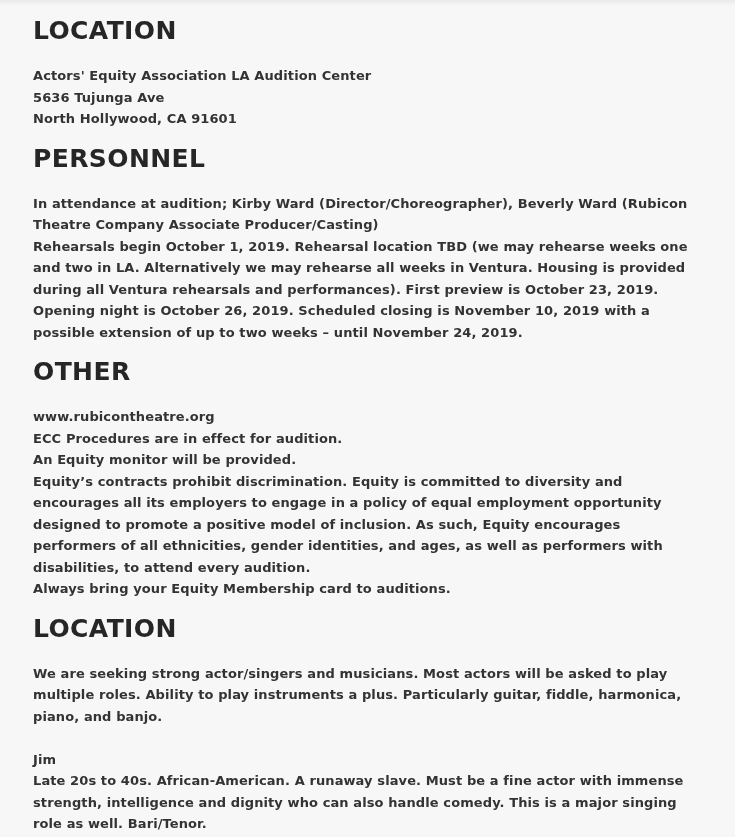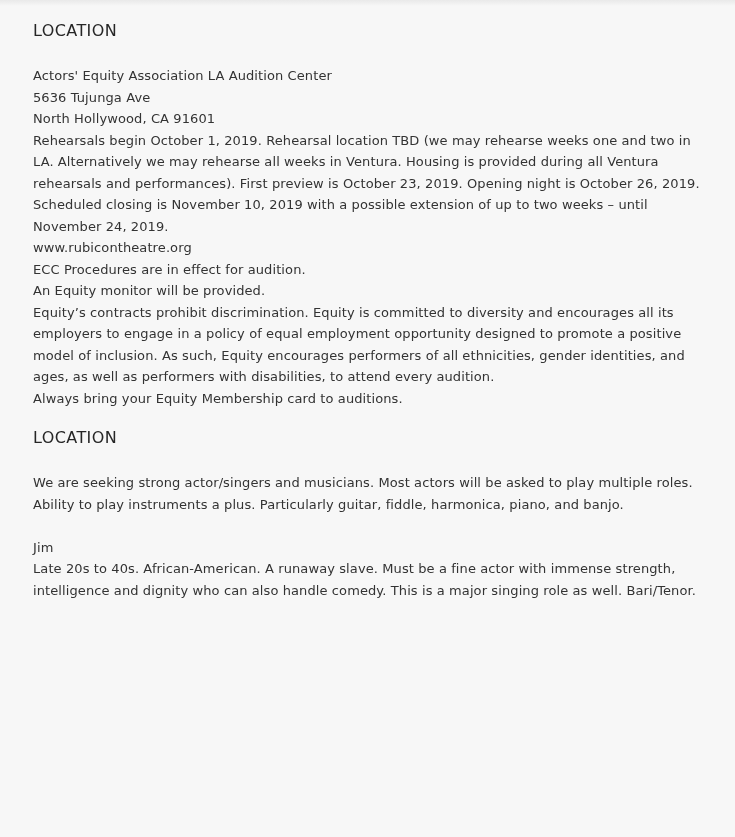--- a/index.html
+++ b/index.html
@@ -22,54 +22,60 @@
     top:0;left:0;right:0;height:6px;
     background:linear-gradient(#e9e9e9,rgba(247,247,247,0));
     pointer-events:none;
   }
   .page{
     box-sizing:border-box;
     width:735px;
     padding:19px 31px 10px 33px;
   }
   h2{
-    font-size:16px;
+    font-size:25px;
     line-height:23px;
-    font-weight:normal;
+    font-weight:bold;
     letter-spacing:0.4px;
     color:var(--heading);
     margin:17px 0 23px 0;
   }
   section:first-of-type h2{margin-top:0;}
   .body-text{
     font-size:13px;
     line-height:21.5px;
     letter-spacing:0.1px;
     margin:0;
     max-width:672px;
+    font-weight:bold;
   }
 </style>
 </head>
 <body>
 
 <div class="top-fade"></div>
 
 <main class="page">
 
   <section>
     <h2>LOCATION</h2>
     <div class="body-text">Actors' Equity Association LA Audition Center<br>5636 Tujunga Ave<br>North Hollywood, CA 91601</div>
   </section>
 
+  <section>
+    <h2>PERSONNEL</h2>
+    <div class="body-text">In attendance at audition; Kirby Ward (Director/Choreographer), Beverly Ward (Rubicon Theatre Company Associate Producer/Casting)</div>
+  </section>
 
   <section>
     <div class="body-text">Rehearsals begin October 1, 2019. Rehearsal location TBD (we may rehearse weeks one and two in LA. Alternatively we may rehearse all weeks in Ventura. Housing is provided during all Ventura rehearsals and performances). First preview is October 23, 2019. Opening night is October 26, 2019. Scheduled closing is November 10, 2019 with a possible extension of up to two weeks – until November 24, 2019.</div>
   </section>
 
   <section>
+    <h2>OTHER</h2>
     <div class="body-text">www.rubicontheatre.org<br>ECC Procedures are in effect for audition.<br>An Equity monitor will be provided.<br>Equity’s contracts prohibit discrimination. Equity is committed to diversity and encourages all its employers to engage in a policy of equal employment opportunity designed to promote a positive model of inclusion. As such, Equity encourages performers of all ethnicities, gender identities, and ages, as well as performers with disabilities, to attend every audition.<br>Always bring your Equity Membership card to auditions.</div>
   </section>
 
   <section>
     <h2>LOCATION</h2>
     <div class="body-text">We are seeking strong actor/singers and musicians. Most actors will be asked to play multiple roles. Ability to play instruments a plus. Particularly guitar, fiddle, harmonica, piano, and banjo.<br><br>Jim<br>Late 20s to 40s. African-American. A runaway slave. Must be a fine actor with immense strength, intelligence and dignity who can also handle comedy. This is a major singing role as well. Bari/Tenor.</div>
   </section>
 
 </main>
 

